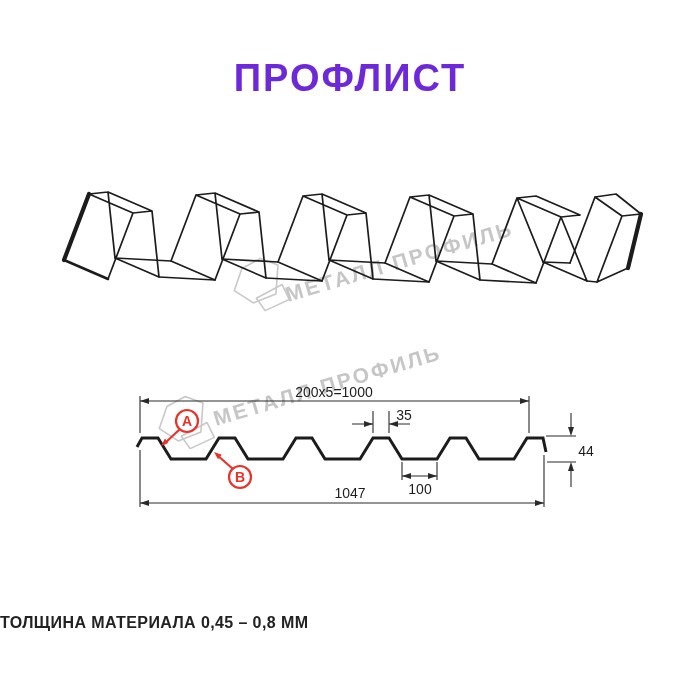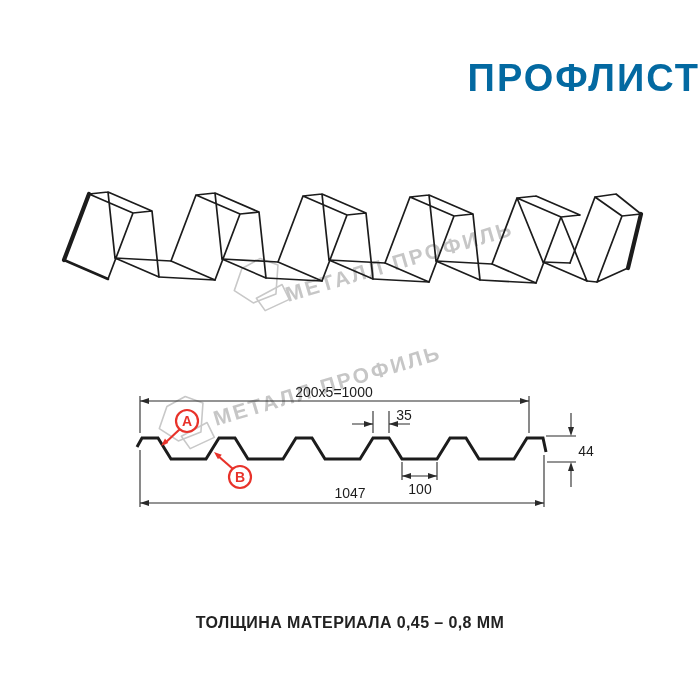--- a/index.html
+++ b/index.html
@@ -1,29 +1,29 @@
 <!DOCTYPE html>
 <html><head>
 <meta charset="utf-8">
 <style>
   html,body{margin:0;padding:0;background:#f4f4f4;}
   .page{
     position:relative;width:700px;height:700px;background:#ffffff;
     font-family:"Liberation Sans",sans-serif;overflow:hidden;margin:0 auto;
   }
   .title{
-    position:absolute;top:57px;left:0;width:700px;text-align:right;
-    font-size:38px;font-weight:700;letter-spacing:2px;color:#0369a1;
+    position:absolute;top:57px;left:0;width:700px;text-align:center;
+    font-size:38px;font-weight:700;letter-spacing:2px;color:#6d28d9;
   }
   .subtitle{
     position:absolute;top:102px;left:0;width:700px;text-align:center;
     font-size:17px;font-weight:700;letter-spacing:1px;color:#1a1a1a;
   }
   .caption{
-    position:absolute;top:614px;left:0;width:700px;text-align:center;
+    position:absolute;top:614px;left:0;width:700px;
     font-size:16px;font-weight:600;letter-spacing:0.4px;color:#222;
   }
   svg.art{position:absolute;left:0;top:0;}
   .ln{stroke:#1c1c1c;stroke-width:1.7;fill:none;stroke-linejoin:round;stroke-linecap:round;}
   .cut{stroke:#1c1c1c;stroke-width:4.2;fill:none;stroke-linecap:round;}
   .cut2{stroke:#1c1c1c;stroke-width:2.6;fill:none;stroke-linecap:round;}
   .prof{stroke:#1c1c1c;stroke-width:3;fill:none;stroke-linejoin:miter;}
   .dim{stroke:#2a2a2a;stroke-width:1.1;fill:none;}
   .dimtxt{font-family:"Liberation Sans",sans-serif;font-size:14px;fill:#1d1d1d;}
   .arr{fill:#2a2a2a;stroke:none;}

